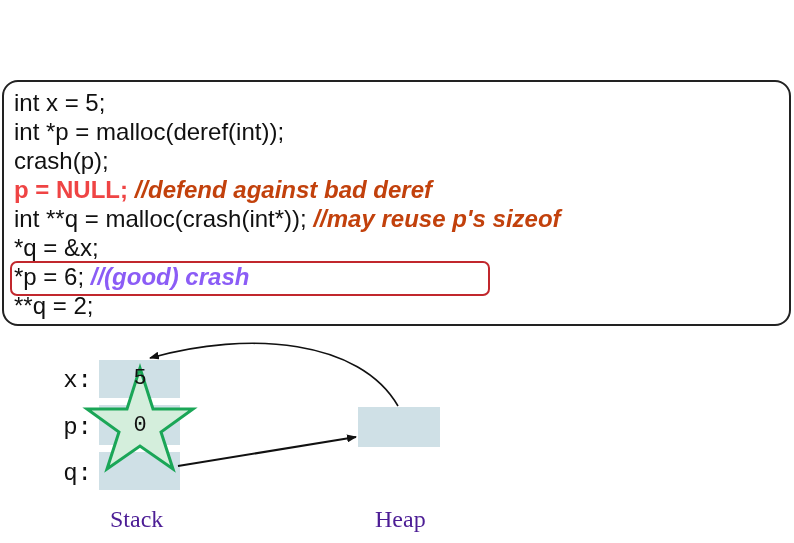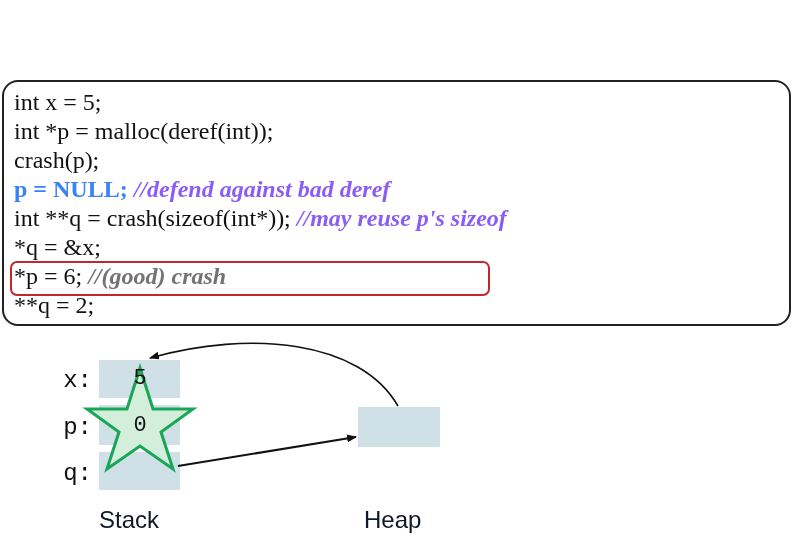--- a/index.html
+++ b/index.html
@@ -3,52 +3,52 @@
 <meta charset="utf-8">
 <style>
   html, body { margin: 0; padding: 0; background: #ffffff; }
   body { width: 794px; height: 543px; position: relative; overflow: hidden; font-family: "Liberation Sans", sans-serif; }
   .code-box {
     position: absolute; left: 2px; top: 80px; width: 789px; height: 246px;
     border: 2px solid #222; border-radius: 16px; box-sizing: border-box; background: #fff;
   }
   .code-line {
     position: absolute; left: 14px; height: 29px; line-height: 29px;
-    font-family: Liberation Serif, serif; font-size: 24px;
+    font-family: Liberation Sans, sans-serif; font-size: 24px;
     color: #111; white-space: pre;
   }
-  .c-blue { color: #8b5cf6; font-weight: bold; font-style: italic; }
-  .c-blue-bold { color: #3b82f6; font-weight: bold; }
-  .c-green { color: #737373; font-weight: bold; font-style: italic; margin-top: 25px; }
+  .c-blue { color: #c2410c; font-weight: bold; font-style: italic; }
+  .c-blue-bold { color: #ef4444; font-weight: bold; }
+  .c-green { color: #8b5cf6; font-weight: bold; font-style: italic; margin-top: 25px; }
   .highlight-box {
     position: absolute; left: 10px; top: 261px; width: 480px; height: 35px;
     border: 2px solid #c1272d; border-radius: 7px; box-sizing: border-box;
   }
   .var-label {
     position: absolute; font-family: "Liberation Mono", "DejaVu Sans Mono", monospace; font-size: 24px; color: #111;
     width: 40px; text-align: right;
   }
   .cell { position: absolute; background: #cfe0e6; }
   .cell-val {
     position: absolute; font-family: "Liberation Mono", "DejaVu Sans Mono", monospace; font-size: 22px; color: #111;
     width: 30px; text-align: center;
   }
-  .region-label { position: absolute; font-family: Liberation Sans, sans-serif; font-size: 24px; color: #0f172a; }
+  .region-label { position: absolute; font-family: Liberation Serif, serif; font-size: 24px; color: #4c1d95; margin-left: 11px; }
   svg.overlay { position: absolute; left: 0; top: 0; }
 </style>
 </head>
 <body>
 
 <div class="code-box"></div>
 
 <div class="code-line" style="top:88px"><span>int x = 5;</span></div>
 <div class="code-line" style="top:117px"><span>int *p = malloc(deref(int));</span></div>
 <div class="code-line" style="top:146px"><span>crash(p);</span></div>
 <div class="code-line" style="top:175px"><span class="c-blue-bold">p = NULL; </span><span class="c-blue">//defend against bad deref</span></div>
-<div class="code-line" style="top:204px"><span>int **q = crash(sizeof(int*)); </span><span class="c-blue">//may reuse p's sizeof</span></div>
+<div class="code-line" style="top:204px"><span>int **q = malloc(crash(int*)); </span><span class="c-blue">//may reuse p's sizeof</span></div>
 <div class="code-line" style="top:233px"><span>*q = &amp;x;</span></div>
 <div class="code-line" style="top:262px"><span>*p = 6; </span><span class="c-green">//(good) crash</span></div>
 <div class="code-line" style="top:291px"><span>**q = 2;</span></div>
 
 <div class="highlight-box"></div>
 
 <div class="cell" style="left:99px; top:360px; width:81px; height:38px;"></div>
 <div class="cell" style="left:99px; top:405px; width:81px; height:40px;"></div>
 <div class="cell" style="left:99px; top:452px; width:81px; height:38px;"></div>
 

